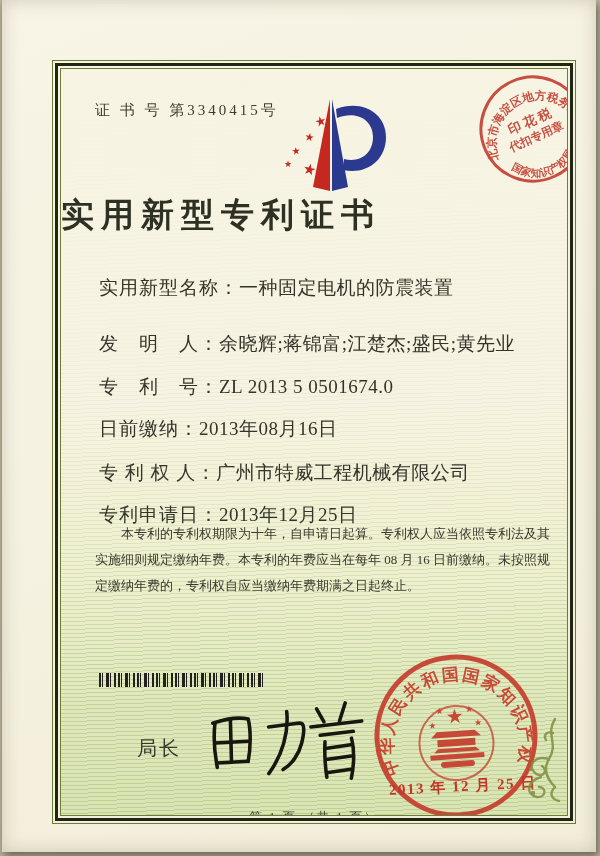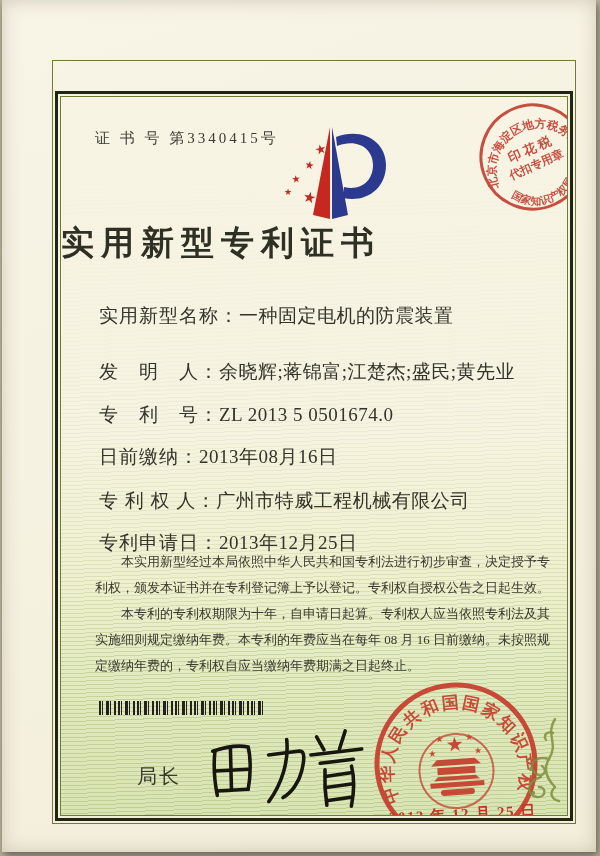--- a/index.html
+++ b/index.html
@@ -10,21 +10,21 @@
   }
   .paper{
     position:absolute;left:2px;top:0;width:594px;height:852px;
     background:linear-gradient(160deg,#f8f4e6 0%,#f6f2e1 45%,#f2eeda 100%);
     box-shadow:inset 0 0 18px rgba(90,80,50,.25), 2px 4px 8px rgba(0,0,0,.45);
   }
   .frame{
     position:absolute;left:50px;top:60px;width:522px;height:762px;
     border:1px solid #6d7b35;
   }
-  .frame-mid{position:absolute;inset:2px;border:3px solid #20260f;margin-top:28px;}
+  .frame-mid{position:absolute;inset:2px;border:3px solid #20260f;}
   .frame-in{position:absolute;inset:2px;border:1px solid #6d7b35;}
   .content{
     position:absolute;inset:0;overflow:hidden;
     background:linear-gradient(180deg,#f8f4e4 0%,#f7f3e2 45%,#eef0cf 68%,#dfe8bd 85%,#d9e4b4 100%);
   }
   
   .guilloche{
     position:absolute;inset:0;pointer-events:none;
     background:repeating-linear-gradient(178deg,
       rgba(125,155,60,.28) 0 1px, rgba(0,0,0,0) 1px 4px);
@@ -121,21 +121,20 @@
           <div class="fields">
             <div class="field f0"><span class="lab">实用新型名称：</span><span>一种固定电机的防震装置</span></div>
             <div class="field f1"><span class="lab">发　明　人：</span><span>余晓辉;蒋锦富;江楚杰;盛民;黄先业</span></div>
             <div class="field f2"><span class="lab">专　利　号：</span><span>ZL 2013 5 0501674.0</span></div>
             <div class="field f3"><span class="lab">日前缴纳：</span><span>2013年08月16日</span></div>
             <div class="field f4"><span class="lab">专 利 权 人：</span><span>广州市特威工程机械有限公司</span></div>
             <div class="field f5"><span class="lab">专利申请日：</span><span>2013年12月25日</span></div>
           </div>
 
           <div class="paras">
-            <p>本实用新型经过本局依照中华人民共和国专利法进行初步审查，决定授予专利权，颁发本证书并在专利登记簿上予以登记。专利权自授权公告之日起生效。</p>
             <p>本专利的专利权期限为十年，自申请日起算。专利权人应当依照专利法及其实施细则规定缴纳年费。本专利的年费应当在每年 08 月 16 日前缴纳。未按照规定缴纳年费的，专利权自应当缴纳年费期满之日起终止。</p>
           </div>
 
           <div class="barcode"></div>
 
           <div class="chief">局长</div>
 
           <svg class="signature" viewBox="0 0 150 90">
             <g fill="none" stroke="#17160f" stroke-width="3.2" stroke-linecap="round">
               <path d="M14,22 C12,34 12,48 14,62"></path>

